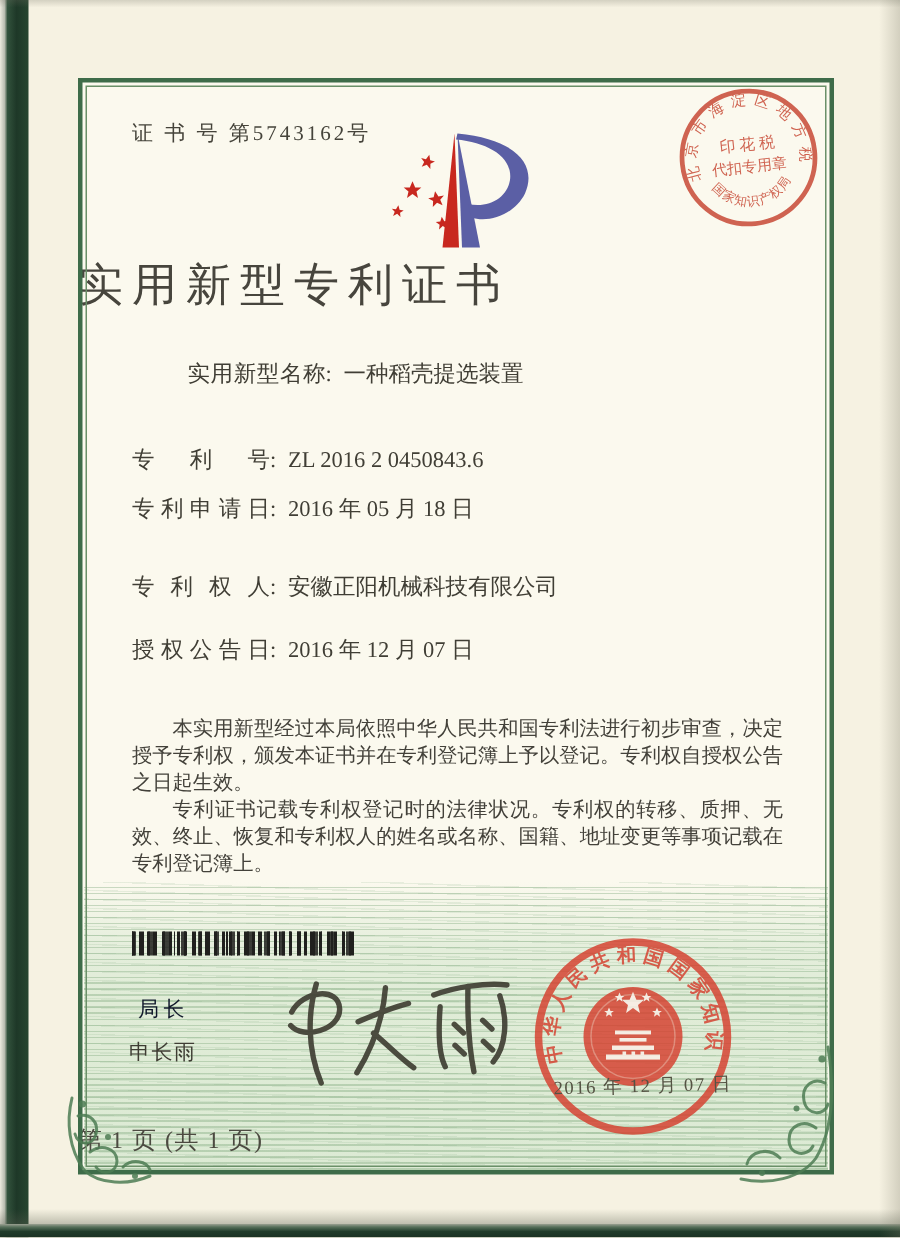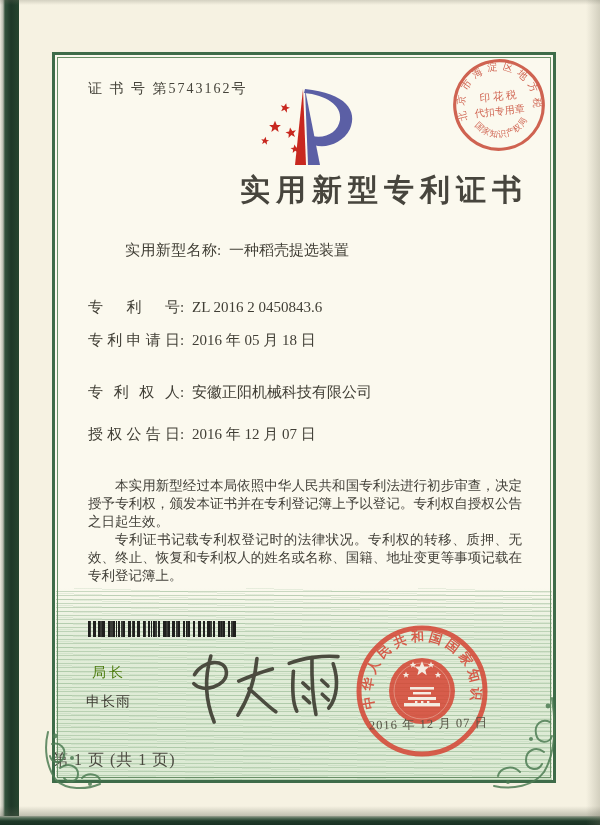--- a/index.html
+++ b/index.html
@@ -27,22 +27,22 @@
   
   .guilloche{position:absolute;left:56px;top:588px;width:496px;height:192px;z-index:1;
     background:
       repeating-linear-gradient(0deg, rgba(122,165,120,.38) 0 1px, rgba(122,165,120,0) 1px 4px),
       repeating-linear-gradient(2deg, rgba(140,180,140,.18) 0 1px, rgba(140,180,140,0) 1px 6px),
       linear-gradient(180deg, rgba(224,236,216,0) 0, rgba(224,236,216,.85) 45px, #e0ecd7 80px, #dcead4 100%);}
 
   
   .cert-no{position:absolute;left:88px;top:80px;font-size:14px;color:#45433a;letter-spacing:2px;z-index:2;}
   .logo{position:absolute;left:250px;top:86px;width:132px;height:82px;z-index:2;}
-  .title{position:absolute;left:52px;top:170px;width:476px;text-align:right;
-    font-size:30px;font-weight:700;color:#47453d;letter-spacing:6px;z-index:2;}
+  .title{position:absolute;left:52px;top:170px;width:476px;text-align:left;
+    font-size:30px;font-weight:400;color:#47453d;letter-spacing:6px;z-index:2;}
 
   .fields{position:absolute;left:88px;top:240px;width:440px;z-index:2;color:#403e35;font-size:15px;}
   .frow{line-height:21px;white-space:nowrap;}
   .frow:nth-child(1){margin-bottom:36px;margin-left:37px;}
   .frow:nth-child(2){margin-bottom:12px;}
   .frow:nth-child(3){margin-bottom:31px;}
   .frow:nth-child(4){margin-bottom:21px;}
   .frow:nth-child(5){margin-bottom:21px;}
   .flabel{display:inline-block;width:92px;text-align:justify;text-align-last:justify;}
   .fcolon{display:inline-block;width:12px;}
@@ -50,21 +50,21 @@
   .paras{position:absolute;left:88px;top:477px;width:434px;z-index:2;color:#43413a;
     font-size:13.5px;line-height:18px;text-align:justify;}
   .paras p{margin:0;text-indent:2em;}
 
   .barcode{position:absolute;left:88px;top:621px;width:149px;height:16px;z-index:2;
     background:
       repeating-linear-gradient(90deg,#20201e 0 2px,rgba(0,0,0,0) 2px 5px),
       repeating-linear-gradient(90deg,#20201e 0 1px,rgba(0,0,0,0) 1px 7px),
       repeating-linear-gradient(90deg,rgba(30,30,28,.85) 0 3px,rgba(0,0,0,0) 3px 11px);}
 
-  .signer-title{position:absolute;left:92px;top:664px;font-size:14px;color:#4d7c0f;letter-spacing:3px;z-index:2;}
+  .signer-title{position:absolute;left:92px;top:664px;font-size:14px;color:#0f172a;letter-spacing:3px;z-index:2;}
   .signer-name{position:absolute;left:86px;top:693px;font-size:14px;color:#3e3c33;letter-spacing:1px;z-index:2;}
   .signature{position:absolute;left:182px;top:646px;width:178px;height:84px;z-index:2;transform:rotate(-2deg);}
 
   .office-seal{position:absolute;left:342px;top:611px;width:160px;height:160px;z-index:2;opacity:.92;}
   .date-stamp{position:absolute;left:369px;top:716px;font-size:12.5px;color:#555344;
     letter-spacing:1px;z-index:5;transform:rotate(-1.5deg);white-space:nowrap;}
   .tax-seal{position:absolute;left:441px;top:47px;width:116px;height:116px;z-index:2;opacity:.85;
     transform:rotate(-6deg);}
 
   .footer{position:absolute;left:52px;top:750px;width:490px;text-align:left;

